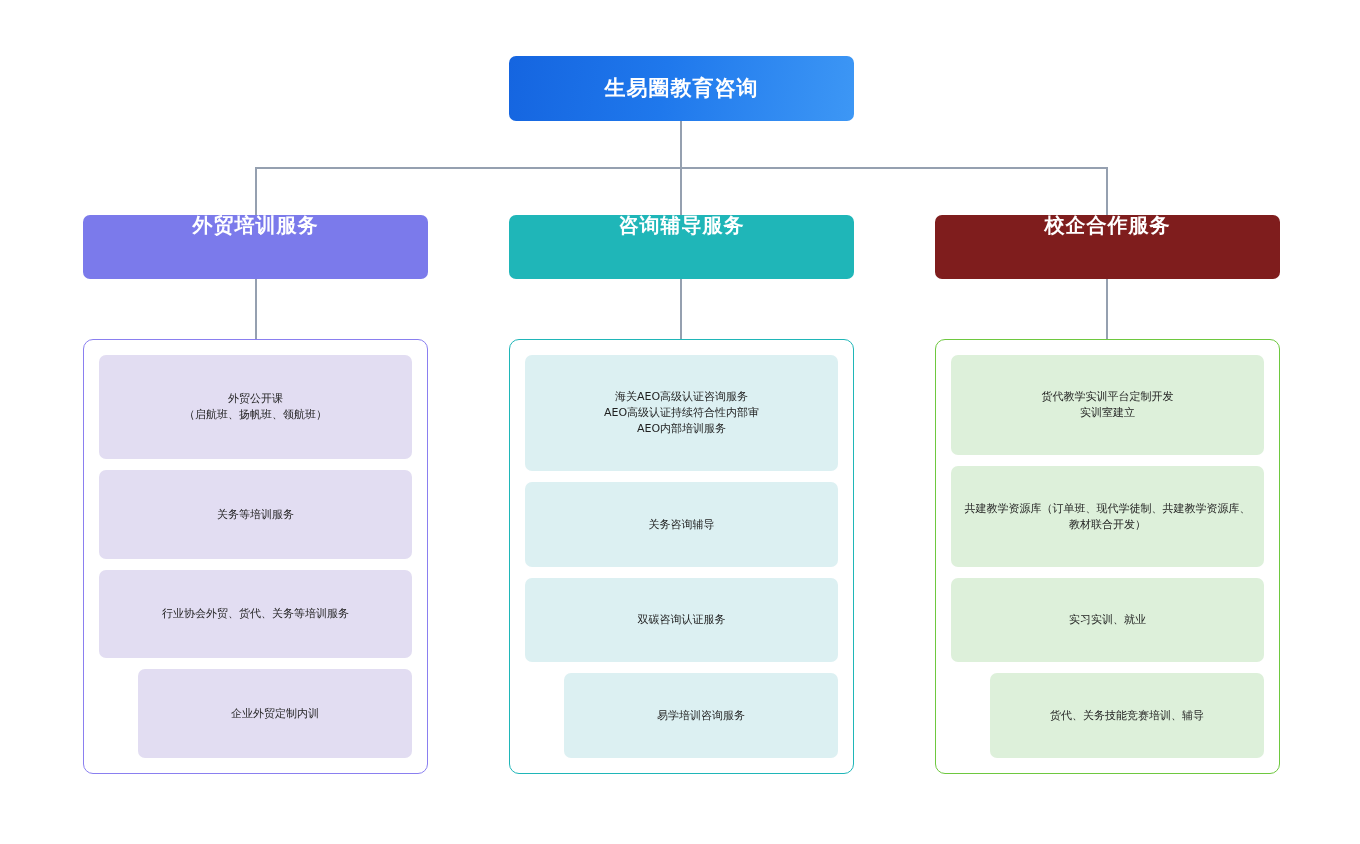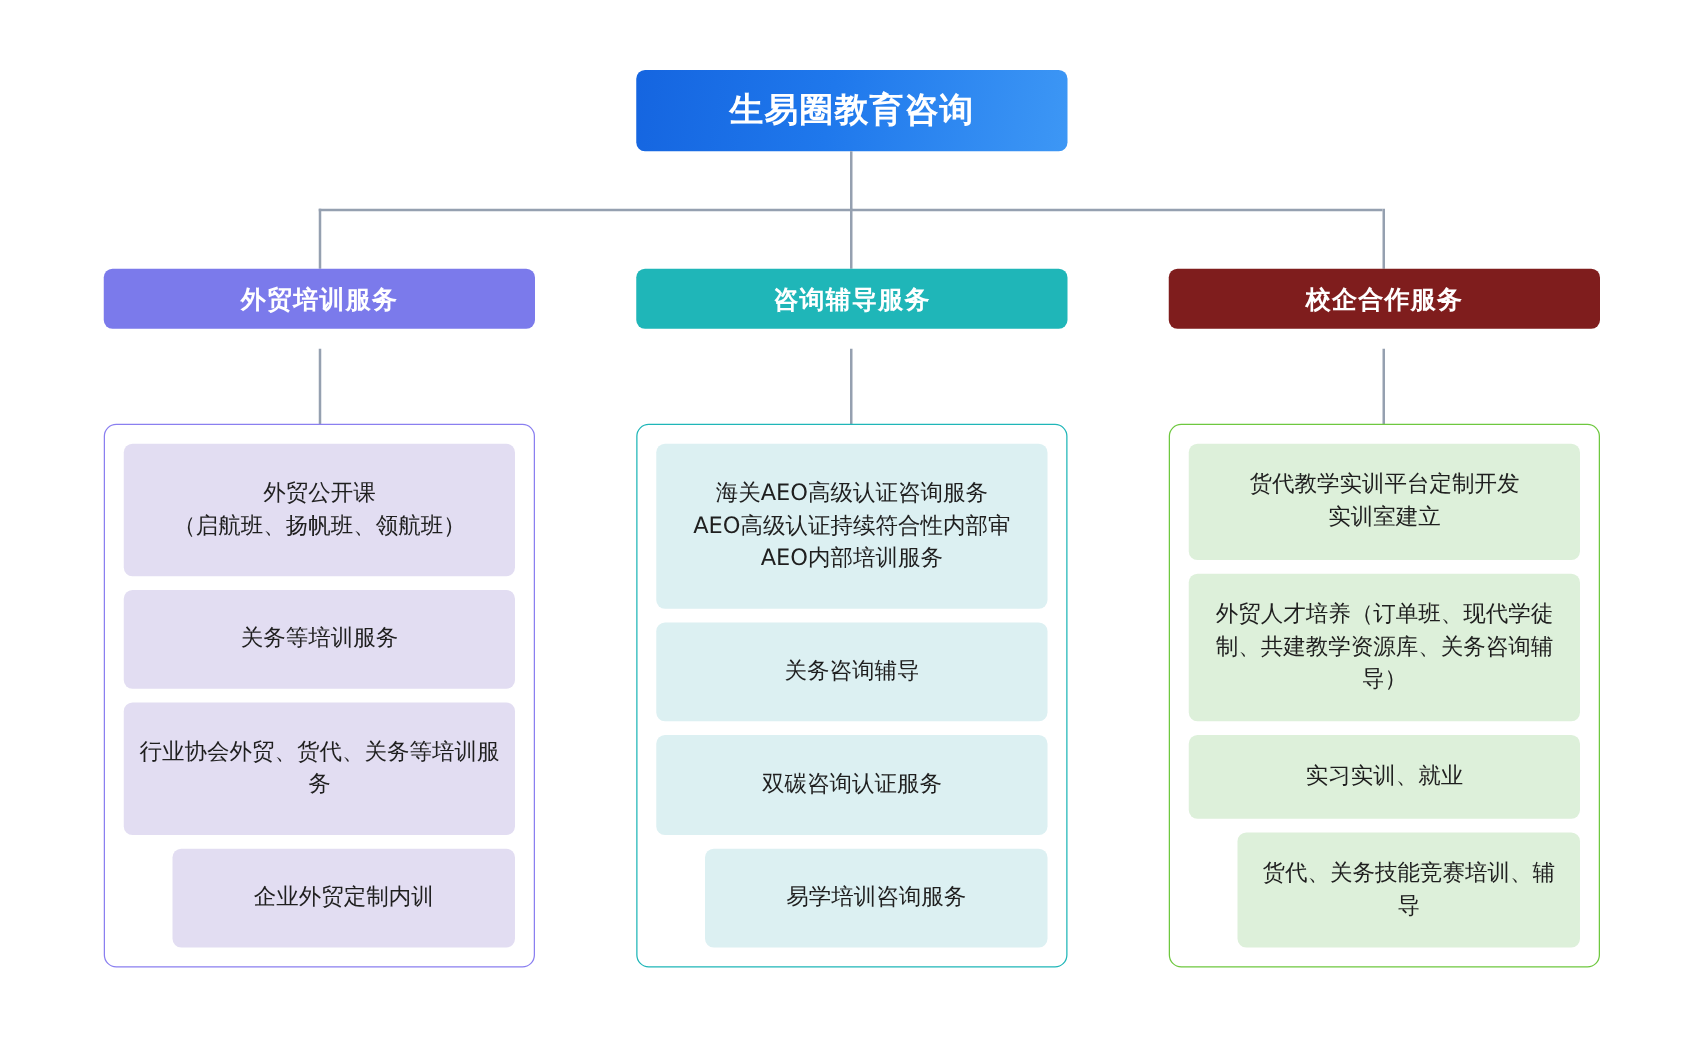--- a/index.html
+++ b/index.html
@@ -38,35 +38,34 @@
     height: 65px;
     border-radius: 7px;
     background: linear-gradient(100deg, #1565e0 0%, #1f78ec 45%, #3d97f5 100%);
     display: flex;
     align-items: center;
     justify-content: center;
     box-sizing: border-box;
   }
   .root-node .node-title {
     color: #ffffff;
-    font-size: 27px;
+    font-size: 21px;
     font-weight: bold;
     letter-spacing: 1px;
     line-height: 1;
   }
 
   
   .cat-header {
     position: absolute;
     top: 215px;
     width: 345px;
-    height: 48px;
+    height: 64px;
     border-radius: 7px;
     display: flex;
-    align-items: center;
     justify-content: center;
     box-sizing: border-box;
   }
   .cat-header .header-title {
     color: #ffffff;
     font-size: 20px;
     font-weight: bold;
     letter-spacing: 1px;
     line-height: 1;
   }
@@ -100,21 +99,21 @@
     align-items: center;
     justify-content: center;
     box-sizing: border-box;
     padding: 8px 12px;
     text-align: center;
     flex: 1 1 auto;
     margin-bottom: 11px;
   }
   .leaf-card:last-child { margin-bottom: 0; margin-left: 39px; }
   .leaf-card .leaf-text {
-    font-size: 18px;
+    font-size: 11px;
     color: #1f1f1f;
     line-height: 1.45;
     white-space: pre-line;
   }
   .group-box.col-0 .leaf-card { background: #e2ddf2; }
   .group-box.col-1 .leaf-card { background: #dcf0f2; }
   .group-box.col-2 .leaf-card { background: #ddf0da; }
 </style>
 </head>
 <body>
@@ -176,21 +175,21 @@
 
   <div class="cat-header col-2">
     <span class="header-title">校企合作服务</span>
   </div>
   <div class="group-box col-2">
     <div class="leaf-card">
       <span class="leaf-text">货代教学实训平台定制开发
 实训室建立</span>
     </div>
     <div class="leaf-card">
-      <span class="leaf-text">外贸人才培养（订单班、现代学徒制、共建教学资源库、关务咨询辅导）</span>
+      <span class="leaf-text">共建教学资源库（订单班、现代学徒制、共建教学资源库、教材联合开发）</span>
     </div>
     <div class="leaf-card">
       <span class="leaf-text">实习实训、就业</span>
     </div>
     <div class="leaf-card">
       <span class="leaf-text">货代、关务技能竞赛培训、辅导</span>
     </div>
   </div>
 
 </div>

